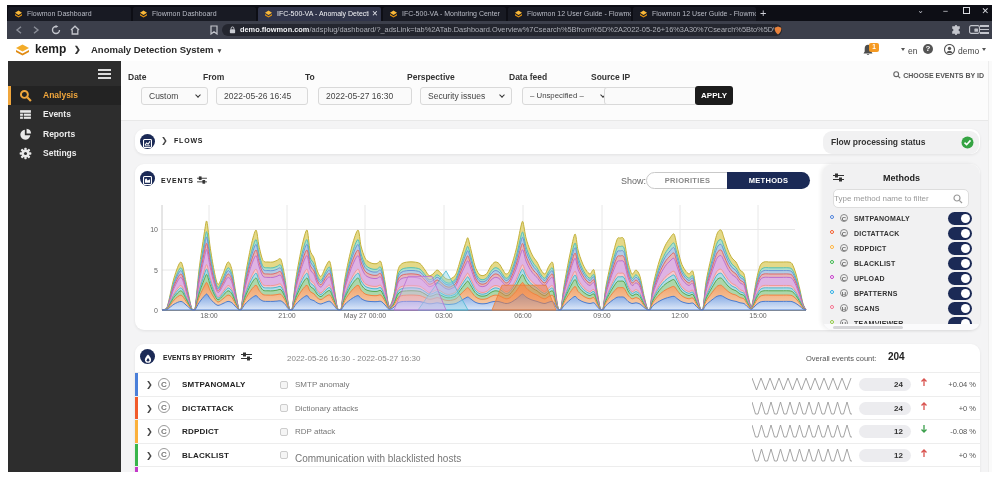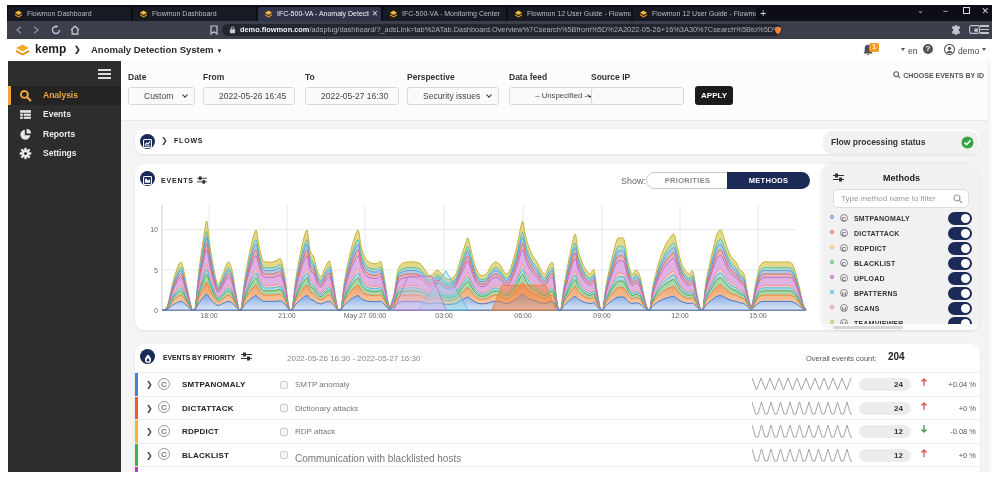--- a/index.html
+++ b/index.html
@@ -20,21 +20,21 @@
   .sitem { position:relative; height:19.3px; line-height:19.3px; color:#ececec; font-size:8.5px; font-weight:bold; }
   .sitem .sic { position:absolute; left:11px; top:3px; width:13px; height:13px; }
   .sitem .slbl { position:absolute; left:35px; top:0; }
   .sitem.active { background:#232323; color:#f0a63c; border-left:3px solid #f0a63c; }
   .sitem.active .sic { left:8px; }
   .sitem.active .slbl { left:32px; }
   
   #main { position:absolute; left:114px; top:56px; width:867px; height:411px; background:#f4f4f5; overflow:hidden; }
   .card { position:absolute; background:#fff; border-radius:9px; box-shadow:0 1px 3px rgba(0,0,0,0.08); }
   .flabel { position:absolute; top:11px; font-size:8.5px; font-weight:bold; color:#333; }
-  .fctrl { position:absolute; top:26px; height:18px; background:#fafafa; border:1px solid #d9d9d9; border-radius:3px; font-size:8.5px; color:#444; line-height:16px; padding-left:15px; }
+  .fctrl { position:absolute; top:26px; height:18px; background:#fafafa; border:1px solid #d9d9d9; border-radius:3px; font-size:8.5px; color:#444; line-height:16px; padding-left:7px;margin-left:13px; }
   .caret { position:absolute; right:7px; top:5px; width:4px; height:4px; border-right:1.3px solid #333; border-bottom:1.3px solid #333; transform:rotate(45deg); }
   .navicon { width:15px; height:15px; border-radius:50%; background:#1b2a56; color:#fff; text-align:center; }
   .pillcount { position:absolute; width:52px; height:13px; background:#ececef; border-radius:7px; font-size:8px; font-weight:bold; color:#333; text-align:right; line-height:13px; padding-right:8px; }
   .toggle { position:absolute; width:24px; height:13px; background:#1b2a56; border-radius:7px; }
   .toggle:after { content:""; position:absolute; right:2px; top:2px; width:9px; height:9px; border-radius:50%; background:#fff; }
 </style>
 </head>
 <body>
 <div id="win">
   <div id="tabbar">
@@ -187,21 +187,21 @@
     <div style="position:absolute;left:0;top:0;width:867px;height:60px;background:#fcfcfc;border-bottom:1px solid #e8e8e8;">
       <div class="flabel" style="left:7px;">Date</div>
       <div class="fctrl" style="left:7px;width:67px;">Custom<span class="caret"></span></div>
       <div class="flabel" style="left:82px;">From</div>
       <div class="fctrl" style="left:82px;width:92px;">2022-05-26 16:45</div>
       <div class="flabel" style="left:184px;">To</div>
       <div class="fctrl" style="left:184px;width:94px;">2022-05-27 16:30</div>
       <div class="flabel" style="left:286px;">Perspective</div>
       <div class="fctrl" style="left:286px;width:92px;">Security issues<span class="caret"></span></div>
       <div class="flabel" style="left:388px;">Data feed</div>
-      <div class="fctrl" style="left:388px;width:91px;font-size:7.8px;text-align:center;">– Unspecified –<span class="caret"></span></div>
+      <div class="fctrl" style="left:388px;width:91px;font-size:7.8px;">– Unspecified –<span class="caret"></span></div>
       <div class="flabel" style="left:470px;">Source IP</div>
       <div class="fctrl" style="left:470px;width:93px;"></div>
       <div style="position:absolute;left:574px;top:25px;width:38px;height:19px;background:#1c1c1c;border-radius:3px;color:#fff;font-size:8px;font-weight:bold;text-align:center;line-height:19px;">APPLY</div>
       <div style="position:absolute;right:4px;top:10px;font-size:7px;font-weight:bold;color:#555;"><svg width="8" height="8" viewBox="0 0 10 10" style="vertical-align:-1px;">
             <circle cx="4" cy="4" r="3" fill="none" stroke="#666" stroke-width="1.4"></circle>
             <line x1="6.3" y1="6.3" x2="9" y2="9" stroke="#666" stroke-width="1.4"></line>
           </svg> CHOOSE EVENTS BY ID</div>
     </div>
     <div class="card" style="left:14px;top:68px;width:845px;height:25px;">
       <div class="navicon" style="position:absolute;left:5px;top:5px;">
@@ -295,21 +295,21 @@
       <div style="position:absolute;left:688px;top:0px;width:157px;height:166px;background:#f1f1f2;border-radius:10px;box-shadow:-2px 0 4px rgba(0,0,0,0.07);overflow:hidden;">
         <svg style="position:absolute;left:10px;top:9px;" width="11" height="10" viewBox="0 0 11 10">
             <g stroke="#333" stroke-width="1">
               <line x1="0" y1="2.5" x2="11" y2="2.5"></line>
               <line x1="0" y1="6.5" x2="11" y2="6.5"></line>
               <rect x="2.5" y="1" width="2" height="3" fill="#333"></rect>
               <rect x="6.5" y="5" width="2" height="3" fill="#333"></rect>
             </g>
           </svg>
         <div style="position:absolute;left:0;top:9px;width:157px;text-align:center;font-size:9px;font-weight:bold;color:#222;">Methods</div>
-        <div style="position:absolute;left:10px;top:25px;width:136px;height:19px;background:#fff;border:1px solid #ddd;border-radius:5px;font-size:8px;color:#999;line-height:17px;padding-left:7px;">Type method name to filter
+        <div style="position:absolute;left:10px;top:25px;width:136px;height:19px;background:#fff;border:1px solid #ddd;border-radius:5px;font-size:8px;color:#999;line-height:17px;">Type method name to filter
           <svg style="position:absolute;right:5px;top:4px;" width="10" height="10" viewBox="0 0 10 10">
               <circle cx="4" cy="4" r="3" fill="none" stroke="#999" stroke-width="1.2"></circle>
               <line x1="6.3" y1="6.3" x2="9" y2="9" stroke="#999" stroke-width="1.2"></line>
             </svg>
         </div>
         <div style="position:absolute;left:0;top:47.0px;width:157px;height:15px;">
           <span style="position:absolute;left:7px;top:4px;width:4px;height:4px;border:1.8px solid #4a7fd9;border-radius:50%;background:#fff;"></span>
           <span style="position:absolute;left:17px;top:2.5px;width:8px;height:8px;border:1px solid #8a8a8a;border-radius:50%;color:#666;font-size:6px;font-weight:bold;text-align:center;line-height:8px;">C</span>
           <span style="position:absolute;left:31px;top:3.5px;font-size:7px;font-weight:bold;color:#333;letter-spacing:.2px;">SMTPANOMALY</span>
           <span class="toggle" style="right:8px;top:1px;"></span>

